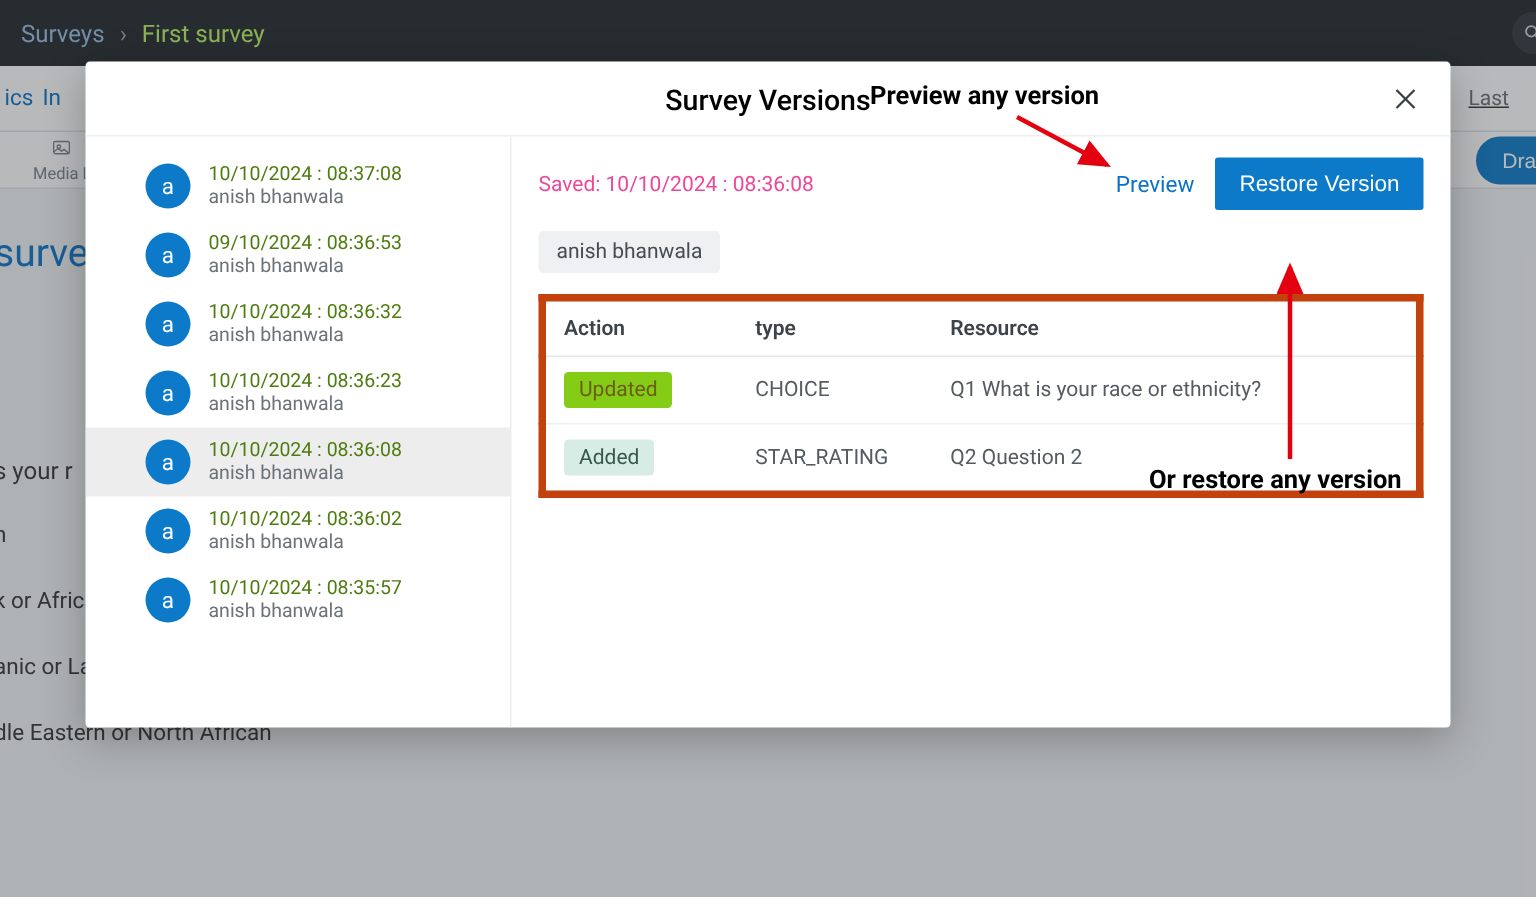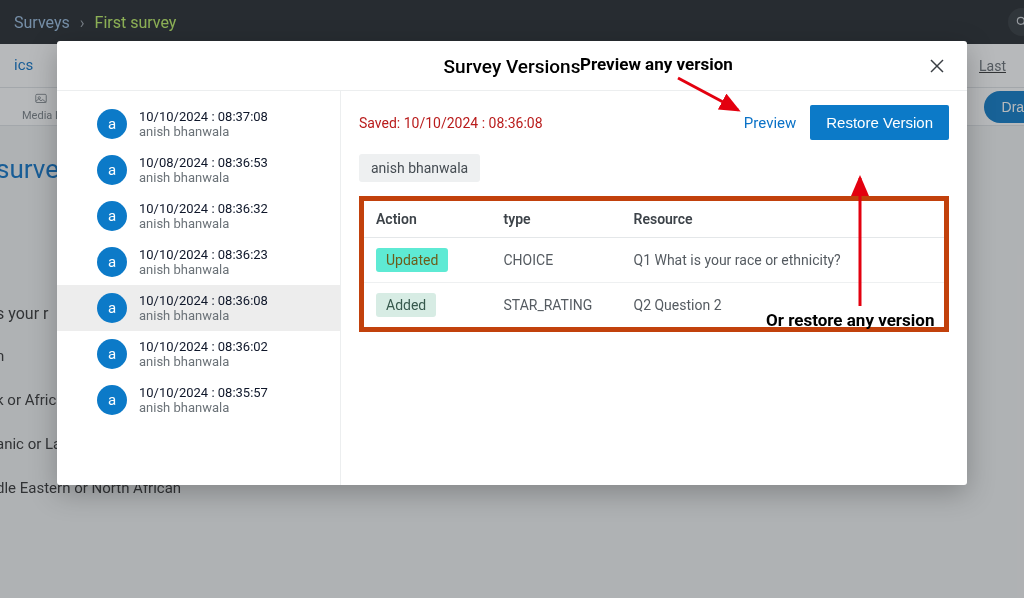--- a/index.html
+++ b/index.html
@@ -7,21 +7,21 @@
   body { background: #f3f4f5; position: relative; }
 
   
   .topbar { height: 44px; background: #23272b; color: #e6e8ea; display: flex; align-items: center; padding: 0 8px; text-align: right; }
   .topbar .crumb { font-size: 16px; color: #bef264; padding: 0 6px; }
   .topbar .crumb.link { color: #9abde0; }
   .topbar .chevron { color: #9aa2aa; padding: 0 4px; }
   .topbar .search-circle { margin-left: auto; width: 28px; height: 28px; border-radius: 50%; background: #31363b; display:flex; align-items:center; justify-content:center; color:#d0d4d8; font-size:14px; margin-right:-20px;}
 
   .tabsrow { height: 44px; background: #fff; border-bottom: 1px solid #e1e4e7; display:flex; align-items:center; padding-left:0; }
-  .tabsrow .tab { font-size:15px; padding:0 14px; color:#0b72c7; height:100%; display:flex; align-items:center; border-bottom:2px solid transparent;}
+  .tabsrow .tab { font-size:15px; padding:0 3px; color:#0b72c7; height:100%; display:flex; align-items:center; border-bottom:2px solid transparent;}
   .tabsrow .right { margin-left:auto; display:flex; align-items:flex-start; padding-right:12px;text-decoration:underline;}
   .tabsrow .last { font-size:14px; color:#676d73; padding-right:6px;}
 
   .mediarow { height:38px; background:#fff; border-bottom:1px solid #e1e4e7; display:flex; align-items:center;}
   .mediarow .mlib { font-size:11px; color:#7a8187; margin-left:22px; text-align:center;}
   .mediarow .draft { margin-left:auto; margin-right:-22px; }
   .pillbtn { background:#0c7ac8; color:#fff; font-size:14px; padding:8px 18px; border-radius:18px; border:none;}
 
   .bgcontent { padding: 28px 0 0 0; color:#333; }
   .bgcontent .qtitle { font-size:26px; color:#0b72c7; margin-bottom:120px; margin-left:-4px;}
@@ -36,35 +36,35 @@
   .modal-title { font-size:19px; color:#000000; position:absolute; left:50%; transform:translateX(-50%); top: 14px; font-weight:500;}
   .modal-close { margin-left:auto; margin-right:18px; width:24px; height:24px; cursor:pointer; display:flex; align-items:center; justify-content:center;}
   .modal-close svg { width:18px; height:18px; stroke:#3a3f44; stroke-width:2;}
 
   .modal-body { flex:1; display:flex; overflow:hidden;}
   .versions-list { width:284px; border-right:1px solid #eceeef; padding:10px 0; overflow-y:auto;}
   .v-item { display:flex; align-items:center; padding:8px 12px 8px 40px; cursor:pointer;}
   .v-item.selected { background:#ededed; }
   .v-avatar { width:30px; height:30px; border-radius:50%; background:#0c7ac8; color:#fff; display:flex; align-items:center; justify-content:center; font-size:15px; flex-shrink:0;}
   .v-meta { margin-left:12px; }
-  .v-time { font-size:13px; color:#0f172a; }
+  .v-time { font-size:13px; color:#4d7c0f; }
   .v-user { font-size:13px; color:#6b7278; }
 
   .detail { flex:1; padding:14px 18px 10px 18px; overflow:auto;}
   .detail-top { display:flex; align-items:center; margin-bottom:14px;}
-  .saved { font-size:14px; color:#b91c1c;}
+  .saved { font-size:14px; color:#ec4899;}
   .preview-link { margin-left:auto; color:#0b72c7; font-size:15px; cursor:pointer;}
   .restore-btn { margin-left:14px; background:#0c7ac8; color:#fff; border:none; padding:9px 16px; font-size:15px; border-radius:2px; cursor:pointer;}
   .editor-chip { display:inline-block; background:#eef0f1; color:#454c52; font-size:14px; padding:6px 12px; border-radius:3px; margin-bottom:14px;}
 
   .changes-table { width:100%; border:5px solid #c2410c; border-collapse:collapse; font-size:14px;}
   .changes-table th { text-align:left; font-weight:600; color:#3d4349; padding:10px 12px; border-bottom:1px solid #e4e7e9;}
   .changes-table td { padding:10px 12px; border-bottom:1px solid #eef0f1; color:#555b61;}
   .badge { display:inline-block; padding:4px 10px; border-radius:3px; font-size:14px;}
-  .badge.updated { background:#5eead4; color:#6d5c1a;}
+  .badge.updated { background:#84cc16; color:#6d5c1a;}
   .badge.added   { background:#d7ece4; color:#37594d;}
 
   
   .anno { position:absolute; font-weight:700; font-size:17px; color:#000; pointer-events:none; }
   .arrow { position:absolute; pointer-events:none; }
 </style>
 </head>
 <body>
 
 <div class="topbar">
@@ -125,21 +125,21 @@
         <div class="v-item">
           <div class="v-avatar">a</div>
           <div class="v-meta">
             <div class="v-time">10/10/2024 : 08:37:08</div>
             <div class="v-user">anish bhanwala</div>
           </div>
         </div>
         <div class="v-item">
           <div class="v-avatar">a</div>
           <div class="v-meta">
-            <div class="v-time">10/08/2024 : 08:36:53</div>
+            <div class="v-time">09/10/2024 : 08:36:53</div>
             <div class="v-user">anish bhanwala</div>
           </div>
         </div>
         <div class="v-item">
           <div class="v-avatar">a</div>
           <div class="v-meta">
             <div class="v-time">10/10/2024 : 08:36:32</div>
             <div class="v-user">anish bhanwala</div>
           </div>
         </div>

